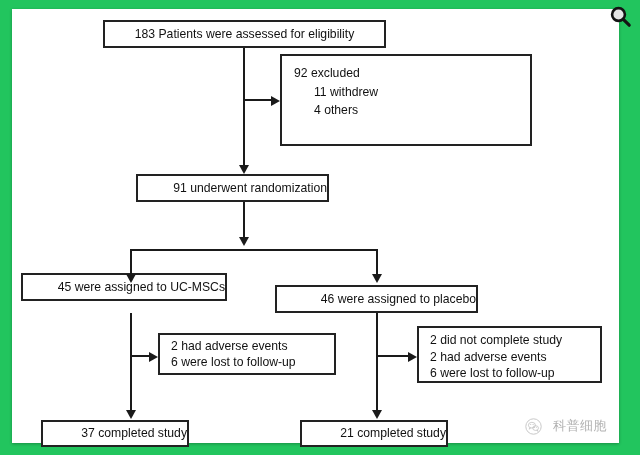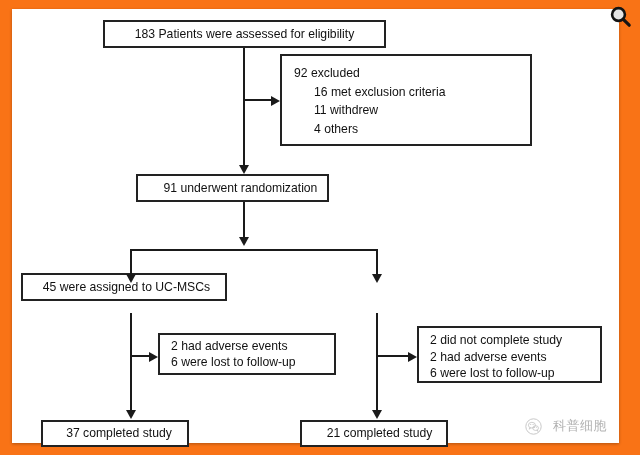--- a/index.html
+++ b/index.html
@@ -13,21 +13,21 @@
     font-family: "Liberation Sans", sans-serif;
     overflow: hidden;
     position: relative;
   }
 
   #viewport {
     position: absolute;
     left: 0; top: 0;
     width: 640px;
     height: 455px;
-    background: #f97316;
+    background: #22c55e;
   }
 
   
   #figure-panel {
     position: absolute;
     left: 12px;
     top: 9px;
     width: 607px;
     height: 434px;
     background: #ffffff;
@@ -51,21 +51,21 @@
     font-size: 12.2px;
     line-height: 1.0;
     display: flex;
     align-items: center;
     white-space: nowrap;
   }
   .fbox.center {
     justify-content: center;
   }
   .fbox.left {
-    justify-content: center;
+    justify-content: flex-end;
   }
   .fbox .lines {
     display: block;
     width: 100%;
   }
   .fbox .line {
     display: block;
     white-space: pre;
   }
 
@@ -182,34 +182,36 @@
   <div id="figure-panel">
     <div id="diagram">
 
       <div class="fbox center" id="box-eligibility">
         <span>183 Patients were assessed for eligibility</span>
       </div>
 
       <div class="fbox left" id="box-excluded">
         <span class="lines">
           <span class="line">92 excluded</span>
-          <span class="line indent">16 met exclusion criteria</span>
           <span class="line indent">11 withdrew</span>
           <span class="line indent">4 others</span>
         </span>
       </div>
 
       <div class="fbox left" id="box-randomization">
         <span>91 underwent  randomization</span>
       </div>
 
       <div class="fbox left" id="box-alloc-left">
         <span>45 were assigned to UC-MSCs</span>
       </div>
 
+      <div class="fbox left" id="box-alloc-right">
+        <span>46 were assigned to placebo</span>
+      </div>
 
       <div class="fbox left" id="box-follow-left">
         <span class="lines">
           <span class="line">2 had adverse events</span>
           <span class="line">6 were lost to follow-up</span>
         </span>
       </div>
 
       <div class="fbox left" id="box-follow-right">
         <span class="lines">

